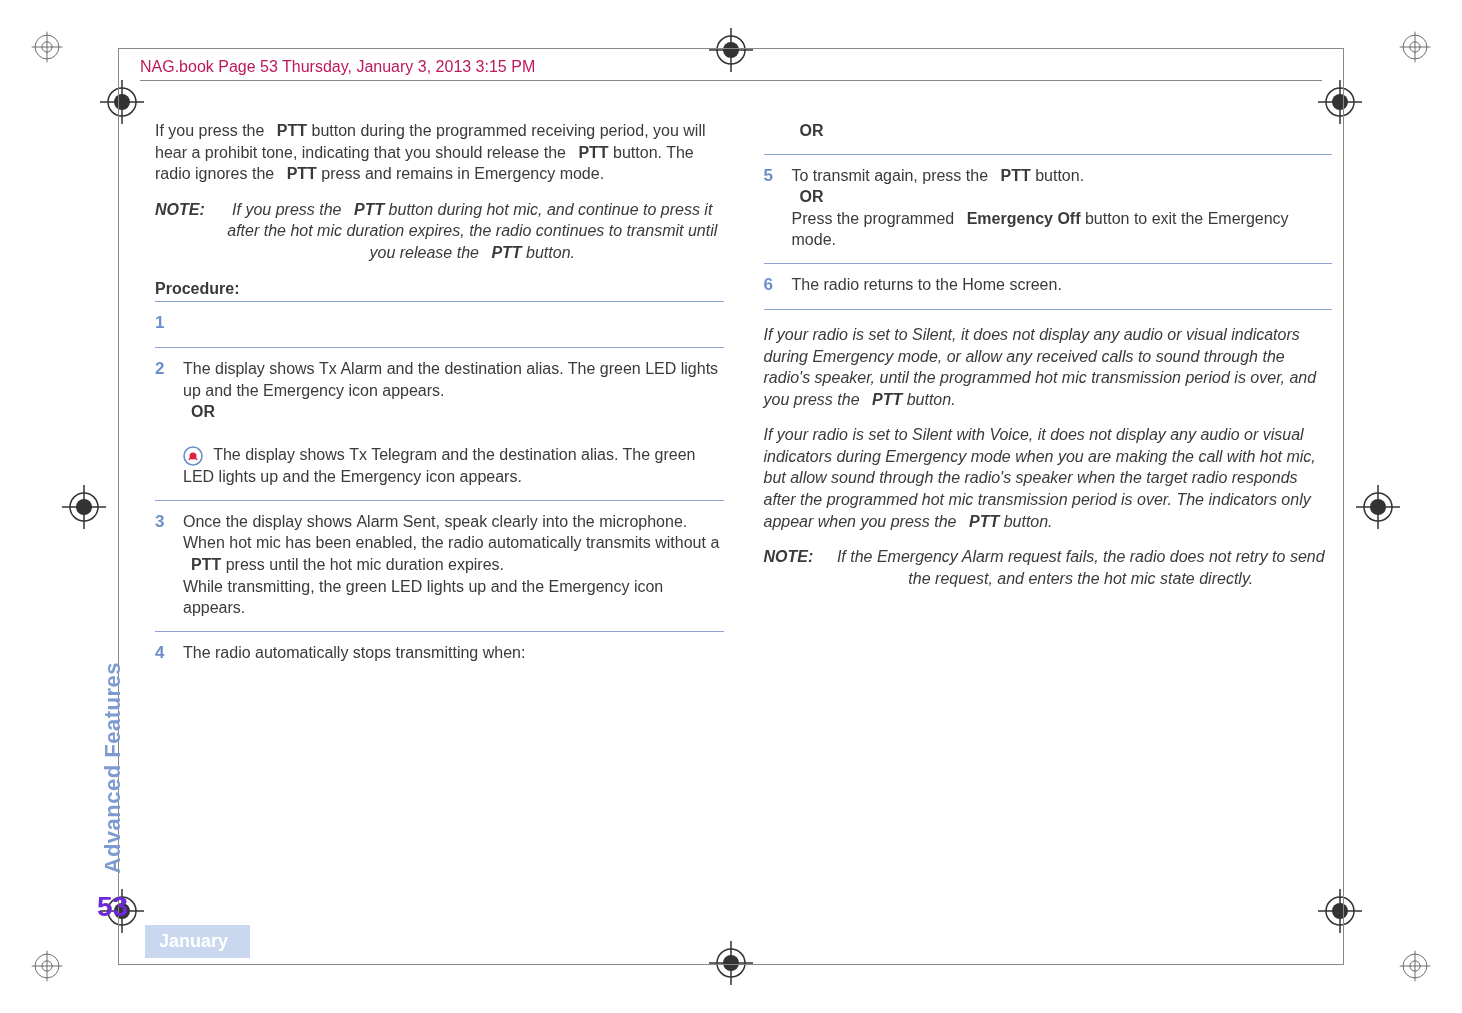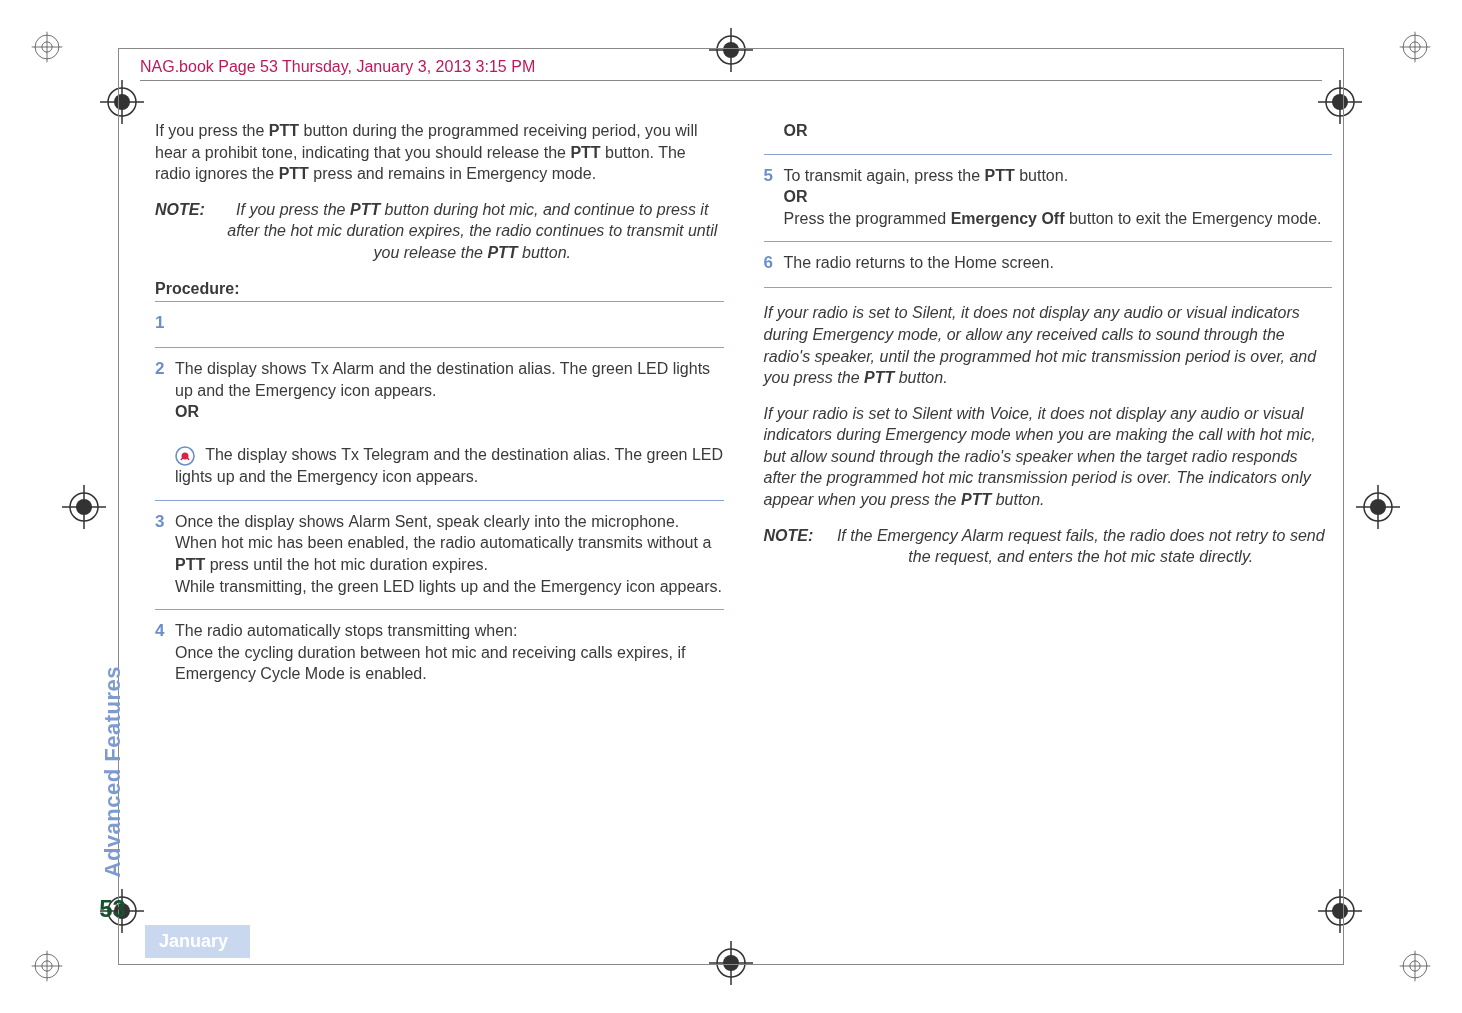--- a/index.html
+++ b/index.html
@@ -76,23 +76,23 @@
   .vlabel {
     writing-mode: vertical-rl;
     transform: rotate(180deg);
     font-size: 22px;
     font-weight: bold;
     color: #7d9bd1;
     letter-spacing: 0.5px;
   }
   .page-num {
     margin-top: 18px;
-    font-size: 24px;
-    font-weight: bold;
-    color: #14532d;
+    font-size: 28px;
+    font-weight: bold;
+    color: #6d28d9;
   }
   .lang-tag {
     position: absolute;
     bottom: 55px;
     left: 145px;
     background: #c9d8ef;
     color: #fff;
     font-weight: bold;
     font-size: 18px;
     padding: 6px 22px 6px 14px;
@@ -107,33 +107,33 @@
     flex: 1;
     font-size: 16px;
     line-height: 1.35;
   }
   .para { margin-bottom: 14px; }
   .note { display: flex; gap: 10px; margin-bottom: 14px; font-style: italic; }
   .note-label { font-weight: bold; min-width: 56px; }
   .note-body { flex: 1; text-align: center; }
   .step {
     display: flex;
-    gap: 4px;
+    gap: 12px;
     border-bottom: 0.5px solid #8aa3cf;
     padding: 10px 0 12px 0;
   }
   .step.last-in-col { border-bottom: none; }
   .step-num {
     color: #6d8fc9;
     font-weight: bold;
     font-size: 17px;
     min-width: 16px;
   }
   .step-body { flex: 1; }
-  b { font-weight: bold; }
+  b { font-weight: bold; margin-left: 8px; }
   .mono { font-family: Liberation Sans, sans-serif; font-size: 16px; }
   .italic { font-style: italic; }
   .proc-head {
     font-weight: bold;
     margin: 6px 0 2px 0;
   }
   .icon-inline {
     display: inline-flex;
     vertical-align: middle;
     margin-right: 6px;
@@ -282,21 +282,20 @@
         <div class="step-body">
           Once the display shows <span class="mono">Alarm Sent</span>, speak clearly into the microphone. When hot mic has been enabled, the radio automatically transmits without a <b>PTT</b> press until the hot mic duration expires.<br>
           <span>While transmitting, the green LED lights up and the Emergency icon appears.</span>
         </div>
       </div>
 
       <div class="step last-in-col">
         <div class="step-num">4</div>
         <div class="step-body">
           <span>The radio automatically stops transmitting when:</span><br>
-          <span>Once the cycling duration between hot mic and receiving calls expires, if Emergency Cycle Mode is enabled.</span>
         </div>
       </div>
     </div>
 
     <div class="col">
       <div class="step" style="padding-top:0">
         <div class="step-num"></div>
         <div class="step-body">
           <b>OR</b><br>
         </div>

